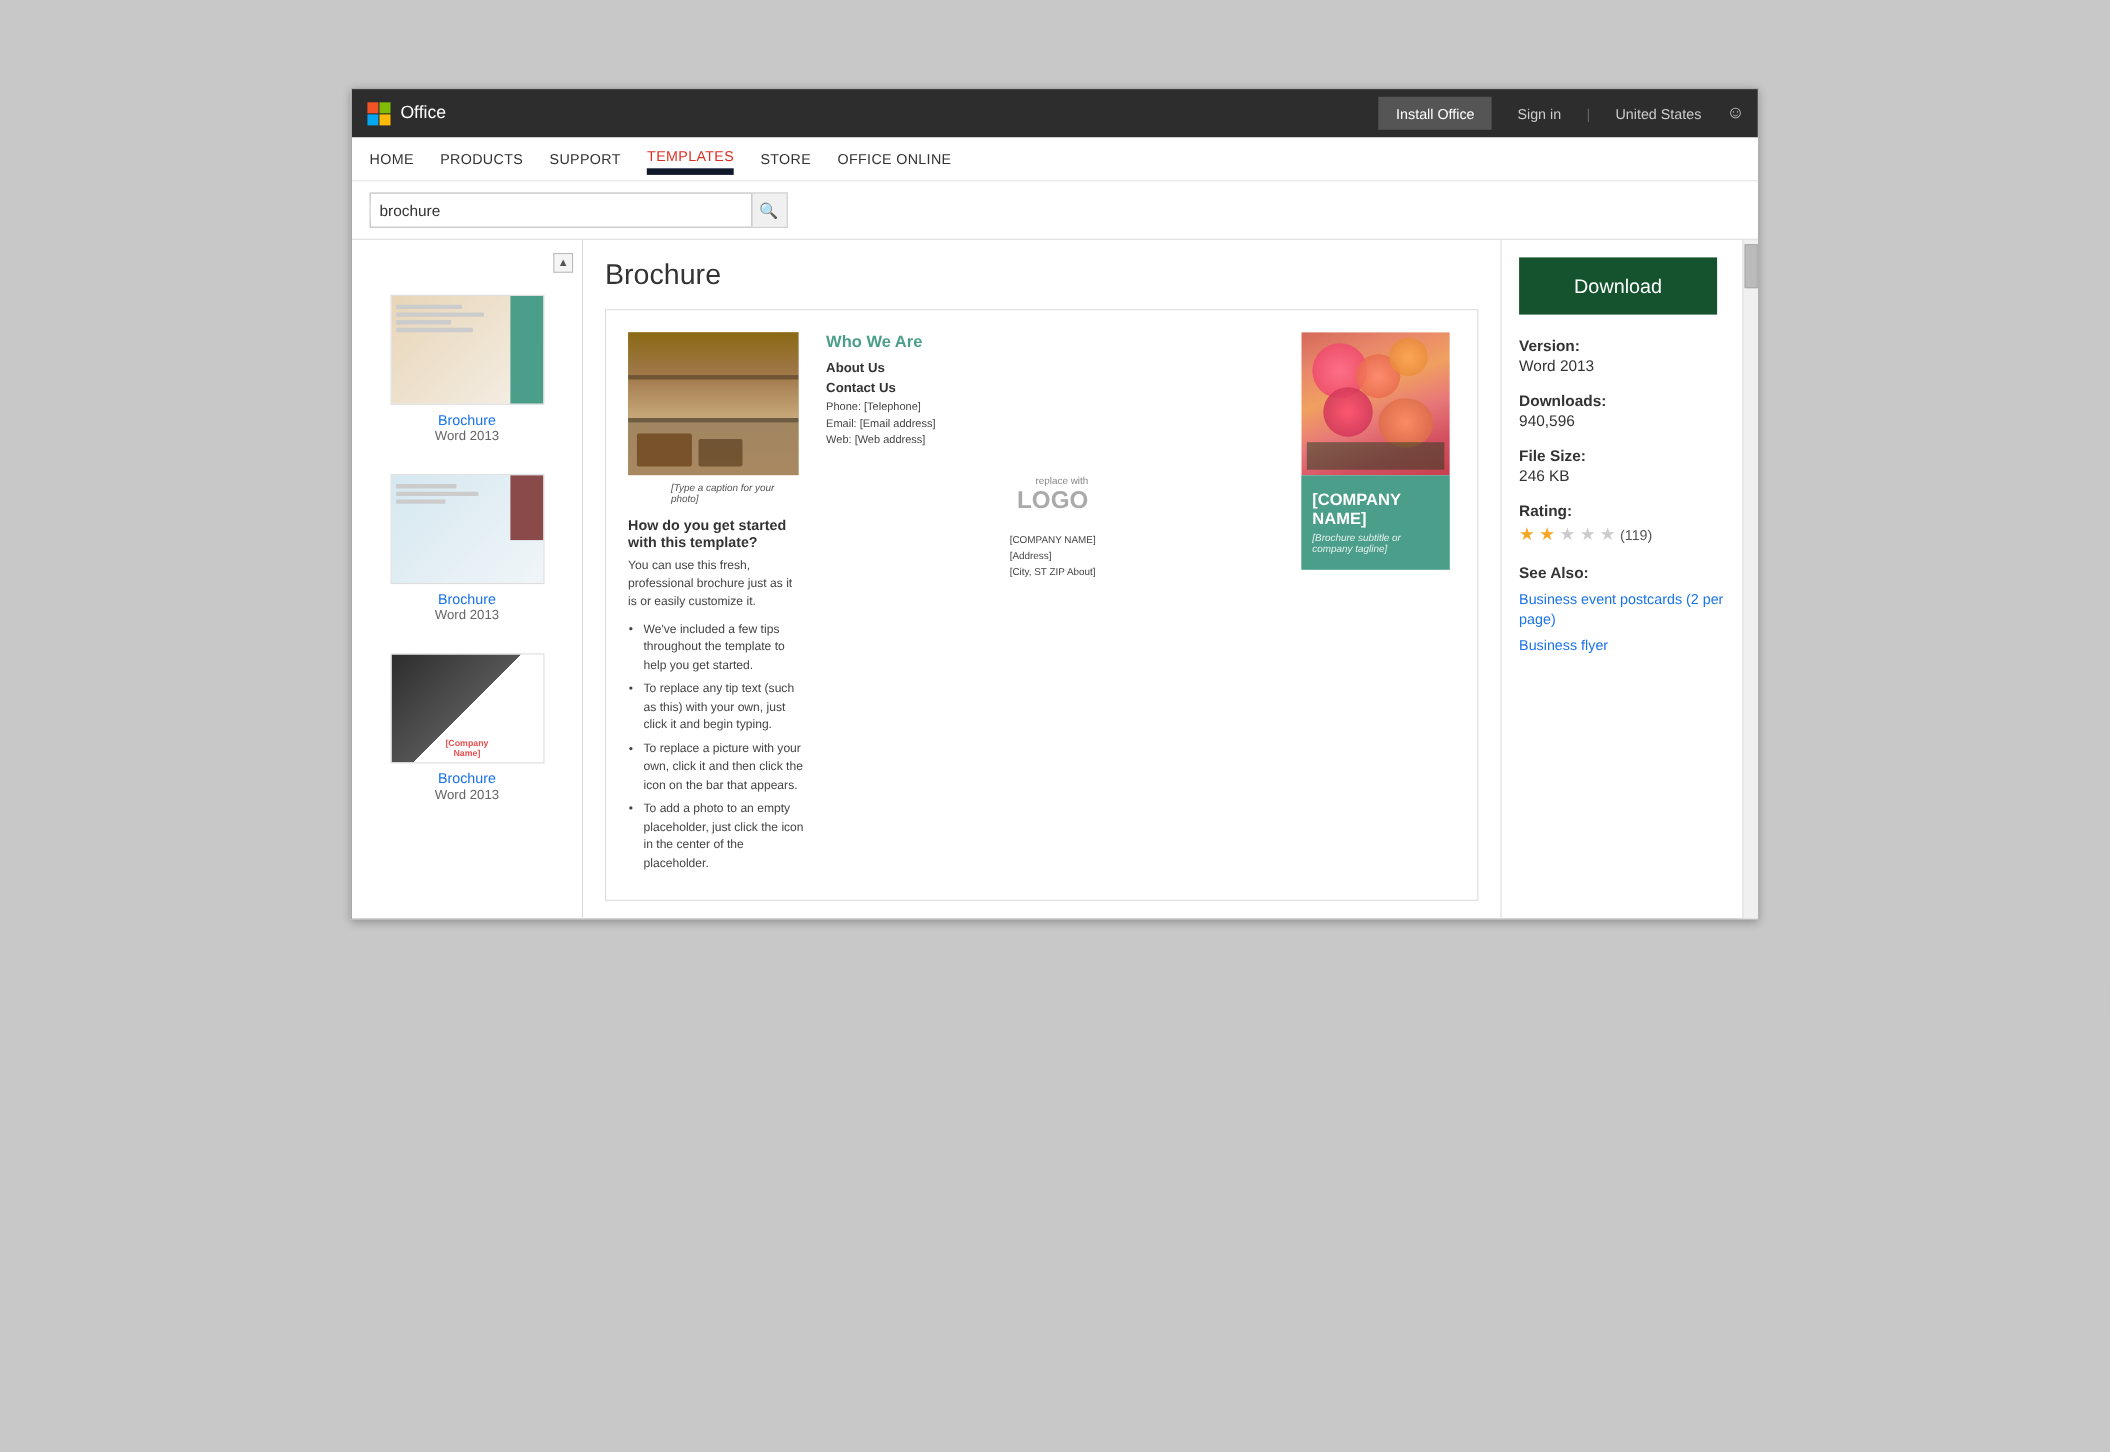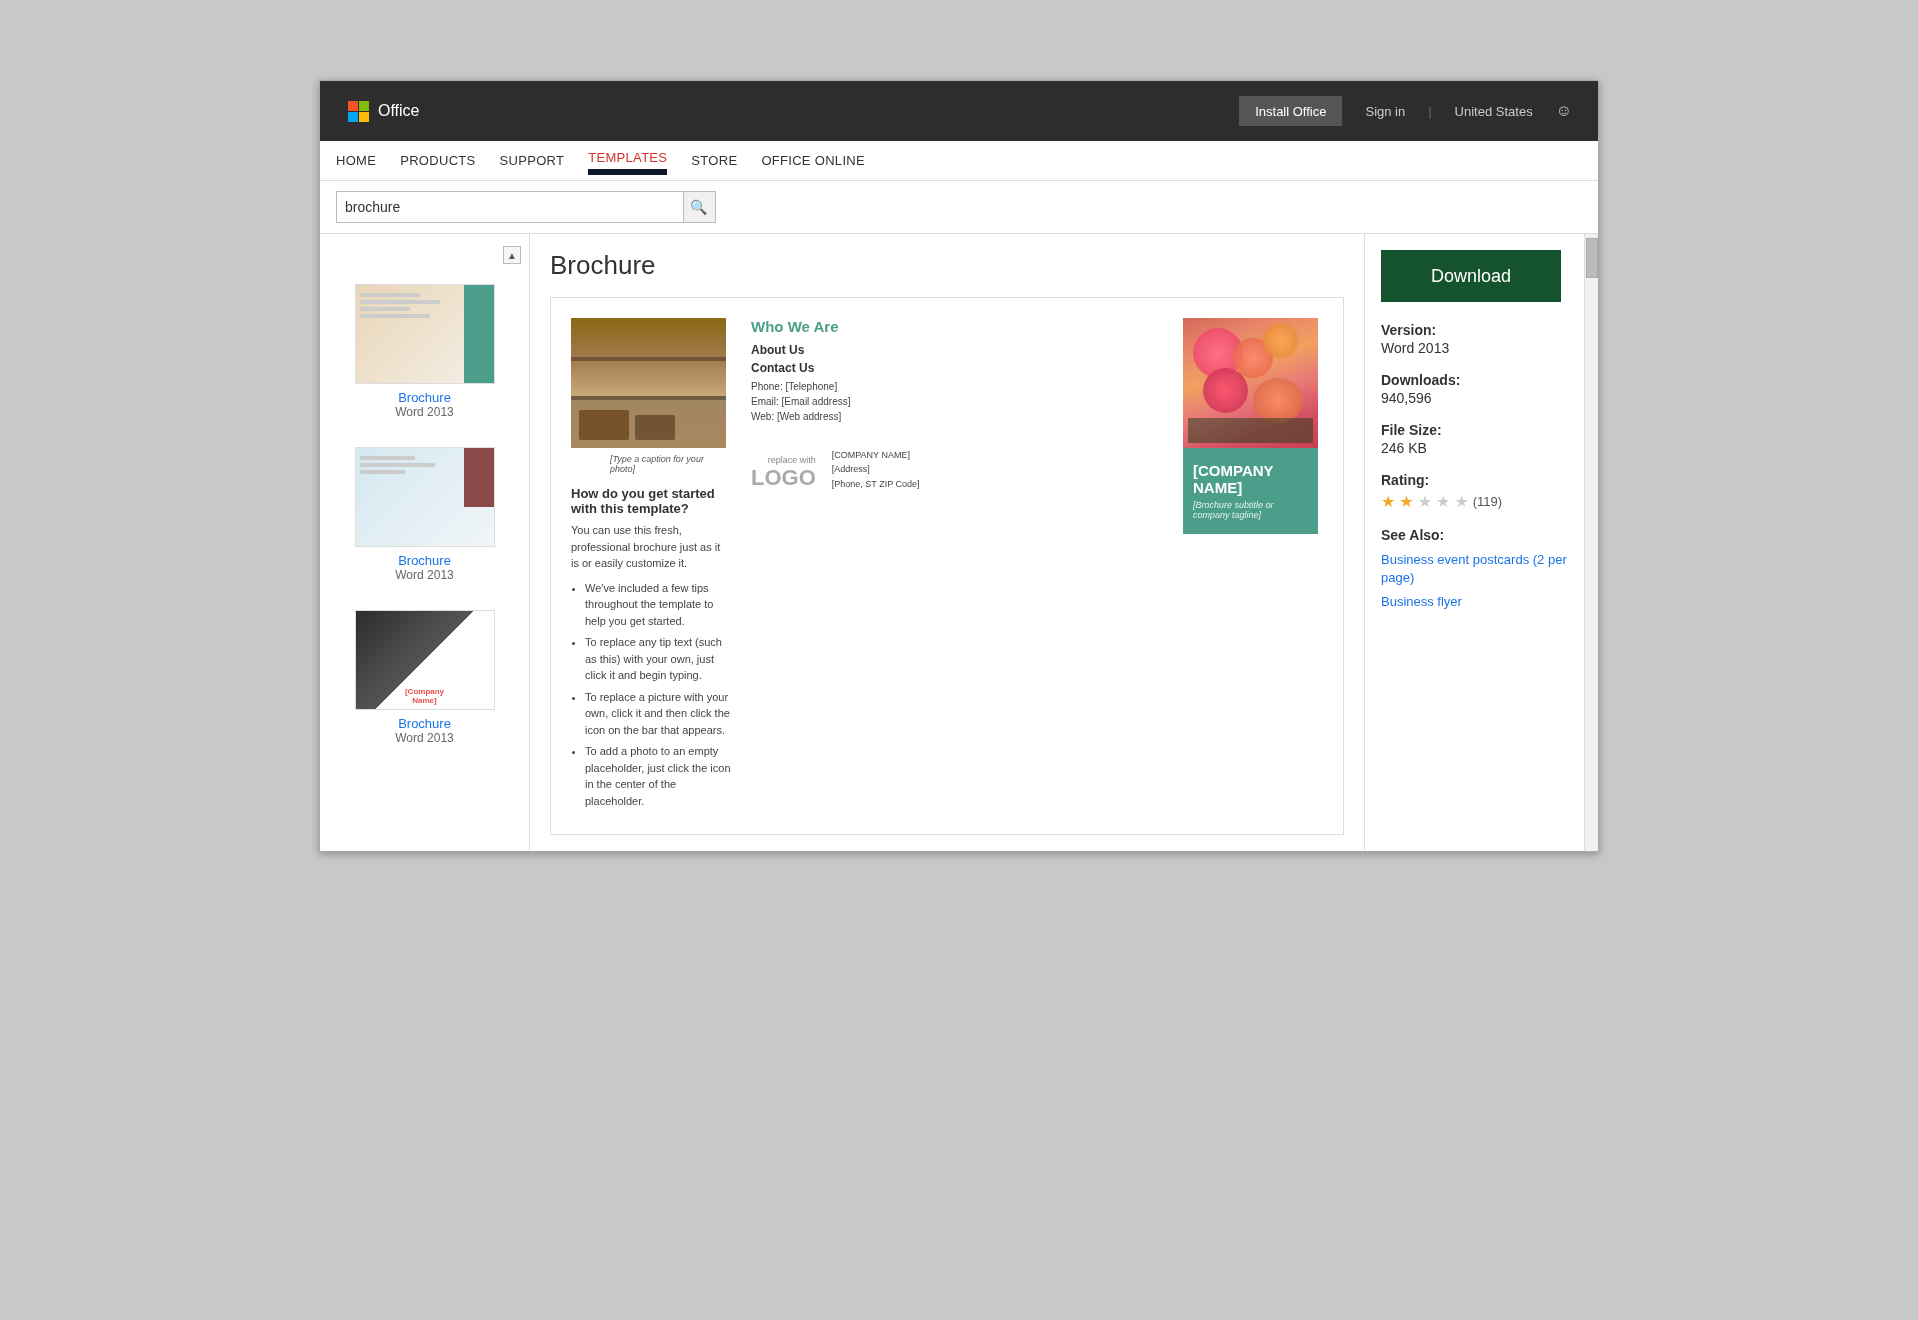--- a/index.html
+++ b/index.html
@@ -16,22 +16,22 @@
       margin: 0 auto;
       box-shadow: 0 2px 8px rgba(0,0,0,0.3);
       border: 1px solid #aaa;
     }
 
     
     .top-bar {
       background: #2d2d2d;
       display: flex;
       align-items: center;
-      height: 60px;
-      padding: 0 26px;
+      height: 44px;
+      padding: 0 12px;
     }
 
     .office-logo {
       display: flex;
       align-items: center;
       gap: 8px;
       color: #fff;
       font-size: 16px;
       font-weight: 300;
     }
@@ -388,23 +388,24 @@
 
     .company-tagline {
       font-size: 9px;
       font-style: italic;
       color: rgba(255,255,255,0.85);
     }
 
     .preview-footer {
       margin-top: 16px;
       display: flex;
-      align-items: flex-end;
+      align-items: center;
       gap: 16px;
       padding-top: 8px;
+      flex-direction: column;
     }
 
     .logo-area {
       display: flex;
       align-items: center;
       gap: 8px;
     }
 
     .logo-replace {
       font-size: 9px;
@@ -668,21 +669,21 @@
                 <div class="preview-footer">
                   <div class="logo-area">
                     <div style="display:flex;flex-direction:column;align-items:flex-end;">
                       <span class="logo-replace">replace with</span>
                       <span class="logo-text">LOGO</span>
                     </div>
                   </div>
                   <div class="footer-contact">
                     <span>[COMPANY NAME]</span><br>
                     <span>[Address]</span><br>
-                    <span>[Phone, ST ZIP Code]</span>
+                    <span>[City, ST ZIP About]</span>
                   </div>
                 </div>
               </div>
 
               <div class="preview-right">
                 <div class="flower-photo">
                   <div class="flower-detail">
 
                     <div style="position:absolute;top:10px;left:10px;width:50px;height:50px;background:radial-gradient(circle,#ff6b8a,#e84060);border-radius:50%;opacity:0.9;"></div>
                     <div style="position:absolute;top:20px;left:50px;width:40px;height:40px;background:radial-gradient(circle,#ff8870,#e06040);border-radius:50%;opacity:0.85;"></div>

